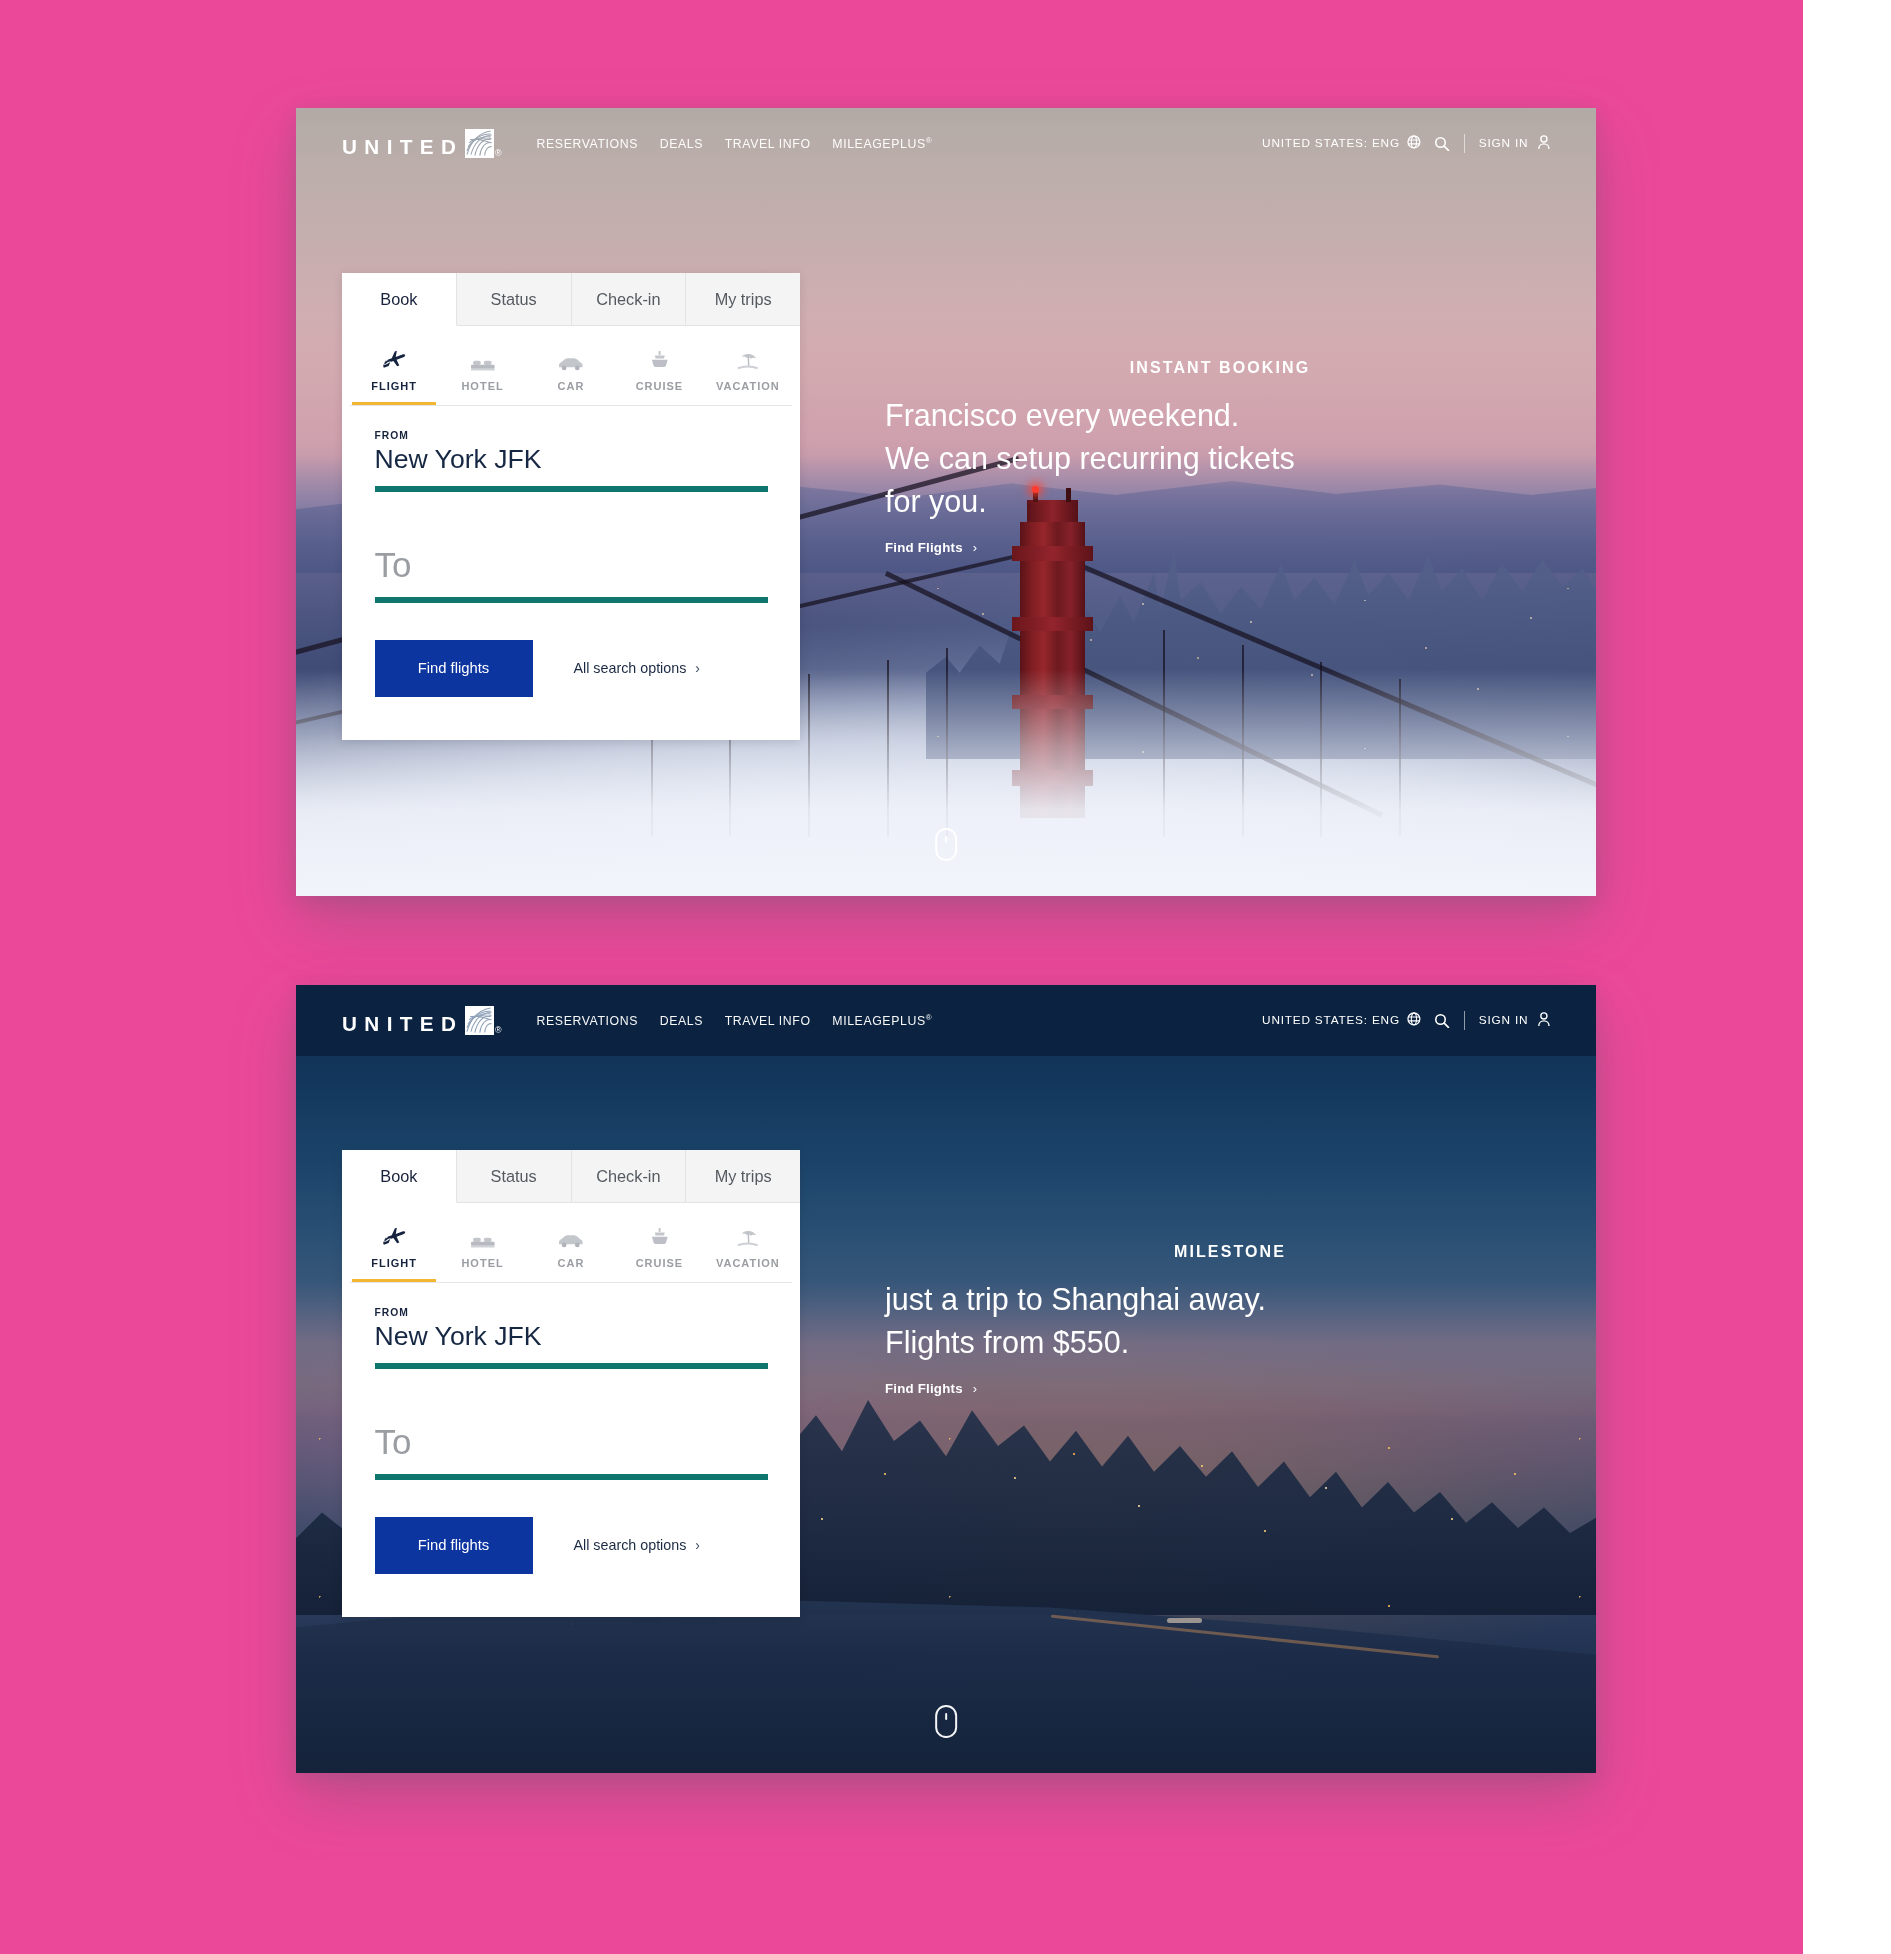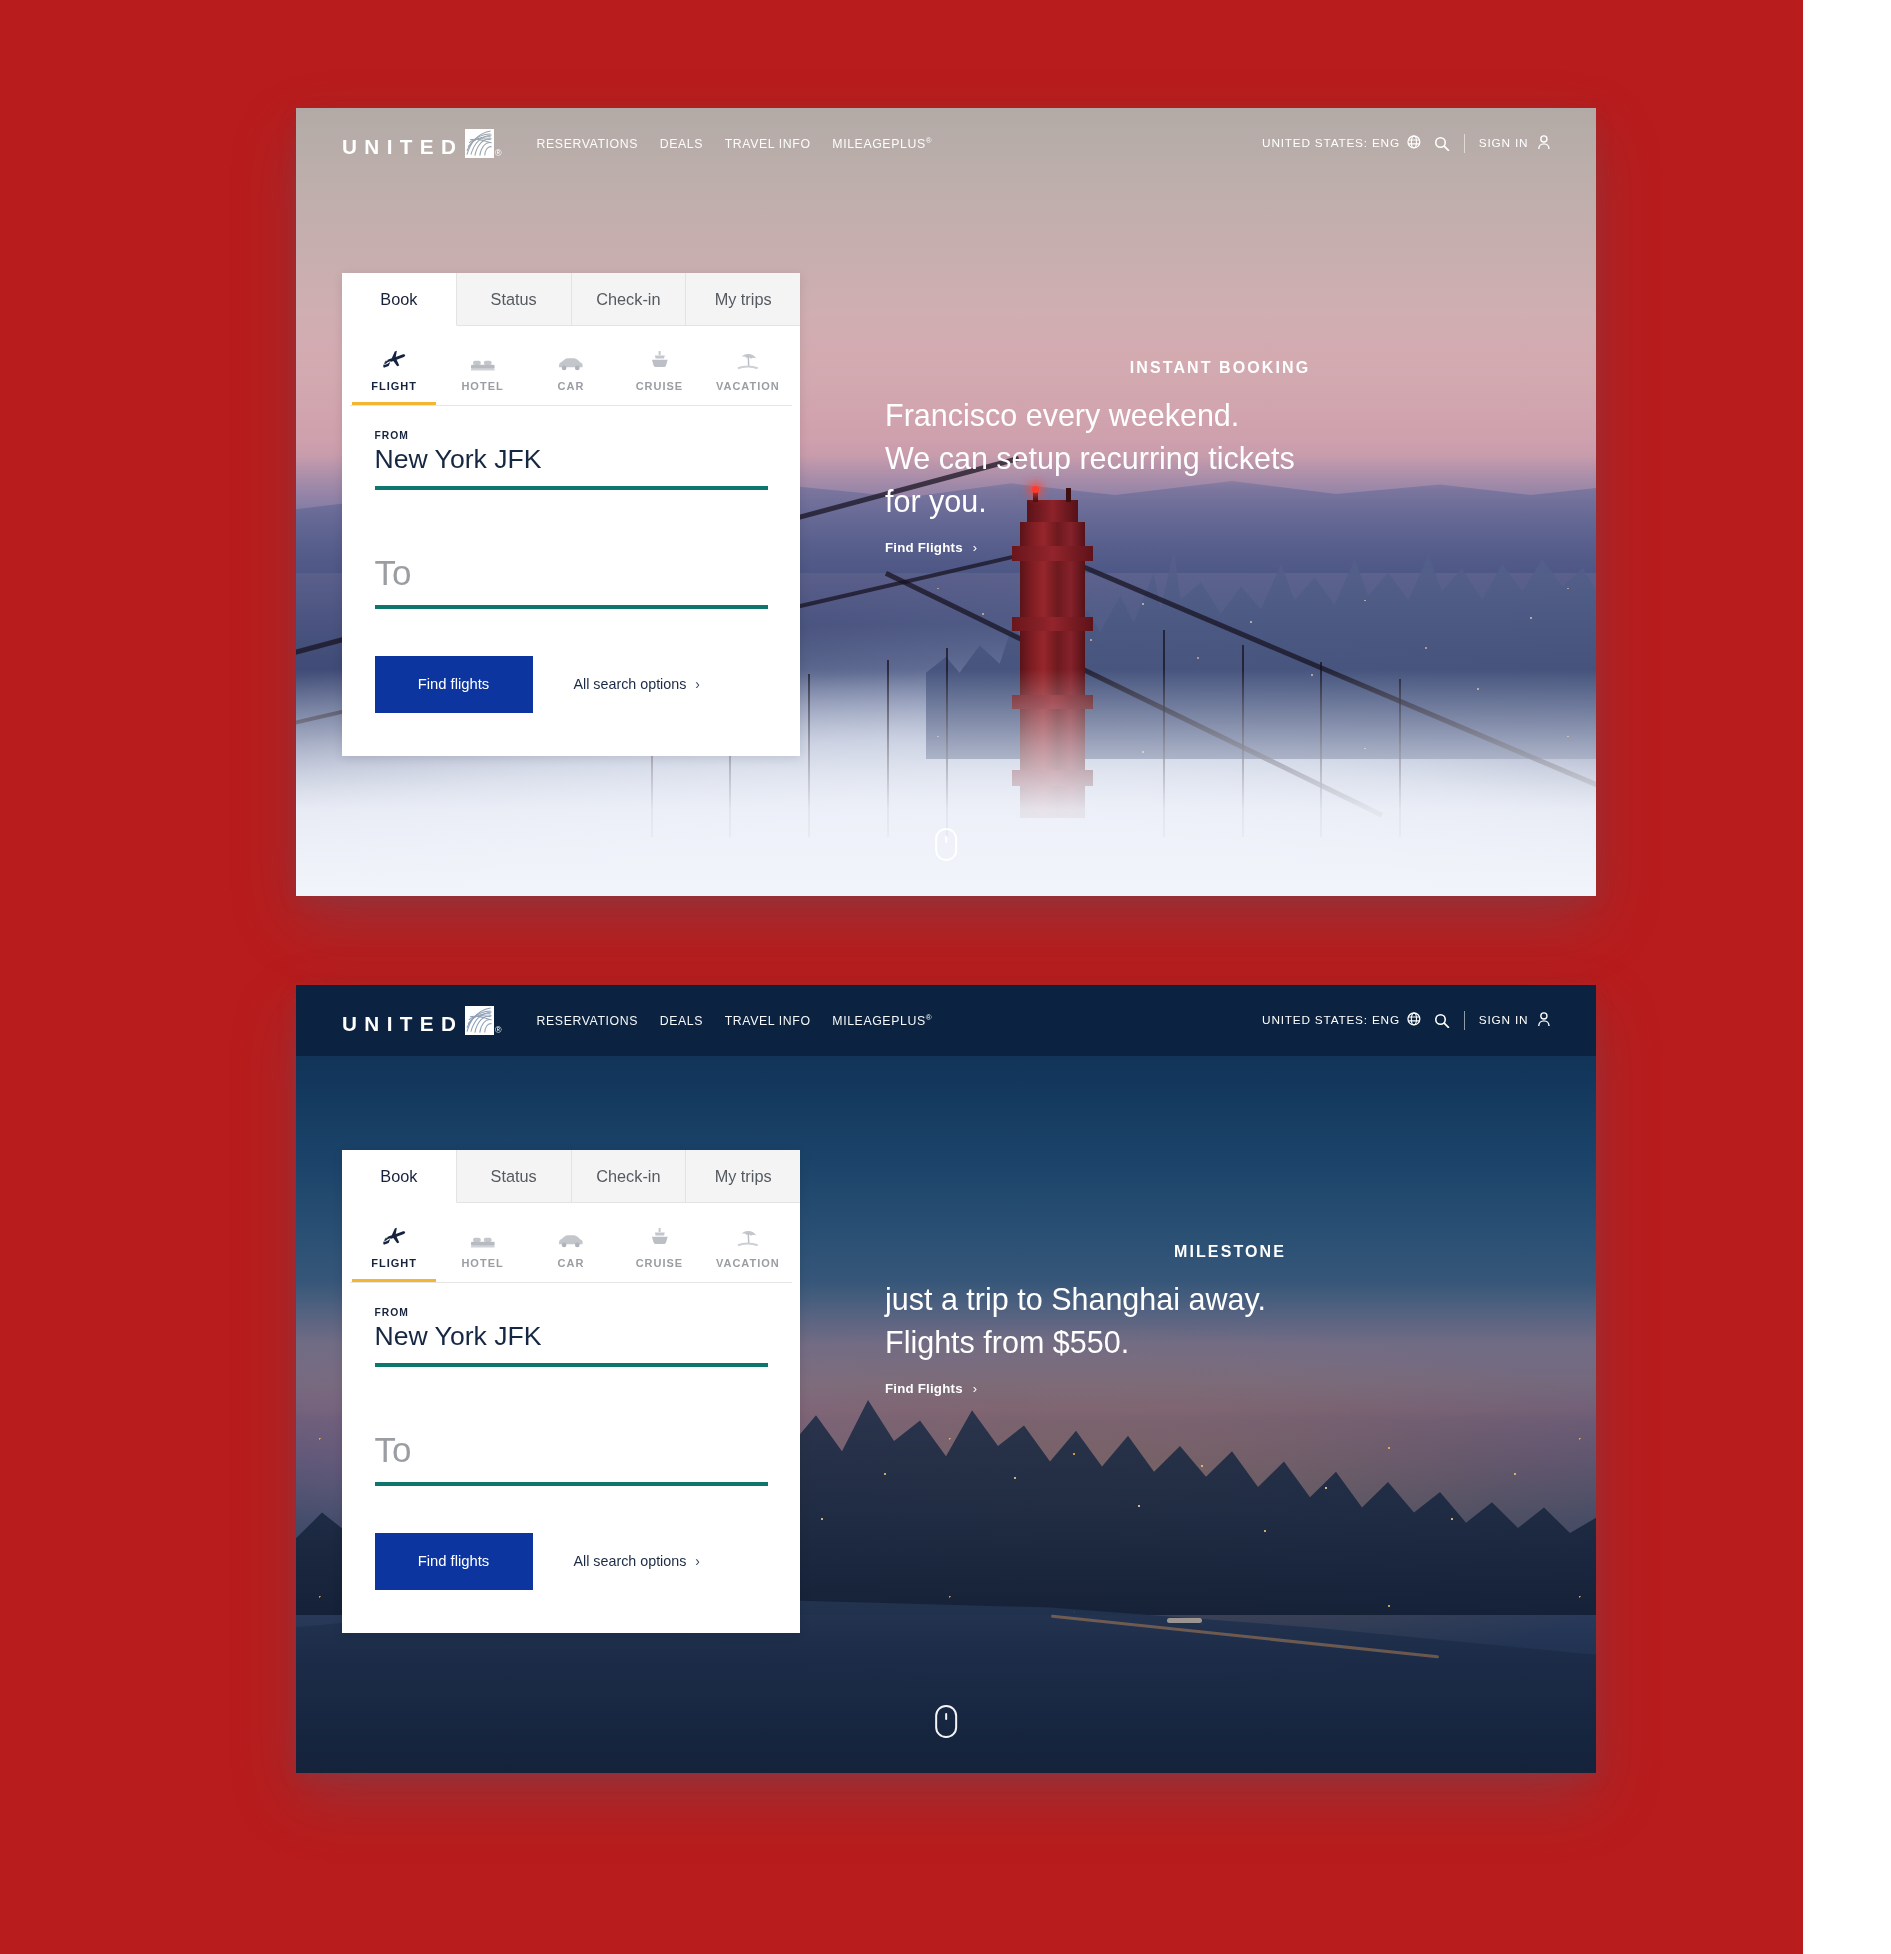--- a/index.html
+++ b/index.html
@@ -7,21 +7,21 @@
     width: 1891px;
     height: 1954px;
     background: #ffffff;
     font-family: "Liberation Sans", sans-serif;
     overflow: hidden;
   }
   .page {
     position: relative;
     width: 1803px;
     height: 1954px;
-    background: #b91c1c;
+    background: #ec4899;
   }
 
   
   .panel {
     position: absolute;
     left: 296px;
     width: 1300px;
     overflow: hidden;
     box-shadow: 0 25.6px 59px rgba(90,90,110,0.33), 0 5.9px 17.7px rgba(80,80,100,0.16);
   }
@@ -215,21 +215,21 @@
   .modes { display:flex; padding: 21.7px 7.9px 0 7.9px; }
   .mode { flex:1; display:flex; flex-direction:column; align-items:center; cursor:pointer; padding-bottom:7.9px; position:relative; }
   .mode .glyph { height:23.6px; display:flex; align-items:flex-end; justify-content:center; margin-bottom:8.9px; }
   .mode .lbl { font-size:11px; letter-spacing:1px; color:#9a9da2; font-weight:700; }
   .mode.active .lbl { color:#15233f; }
   .mode .ul { position:absolute; left:2px; right:2px; bottom:-4.9px; height:3px; background:#f2b632; display:none; }
   .mode.active .ul { display:block; }
   .modes-rule { margin: 0 7.9px; height:1px; background:#e6e6e6; margin-top:4.9px; }
 
   .fields { padding: 23.6px 32.5px 0 32.5px; }
-  .field { padding-bottom: 9.9px; border-bottom:4px solid #0f766e; margin-bottom: 43px; }
+  .field { padding-bottom: 9.9px; border-bottom:6px solid #0f766e; margin-bottom: 33px; }
   .field .flabel { font-size:10.3px; font-weight:700; letter-spacing:1px; color:#16233c; margin-bottom:2px; }
   .field .fval { font-size:26.6px; color:#152742; line-height:1.25; }
   .field .fph  { font-size:35px; color:#9a9da2; line-height:1.25; }
   .field.empty { padding-top: 18.7px; }
 
   .actions { padding: 3.9px 32.5px 43px 32.5px; display:flex; align-items:center; }
   .btn-find {
     background:#0c35a0; color:#fff; font-size:14.8px;
     width:158px; height:57px; border:none; cursor:pointer;
     display:flex; align-items:center; justify-content:center;

